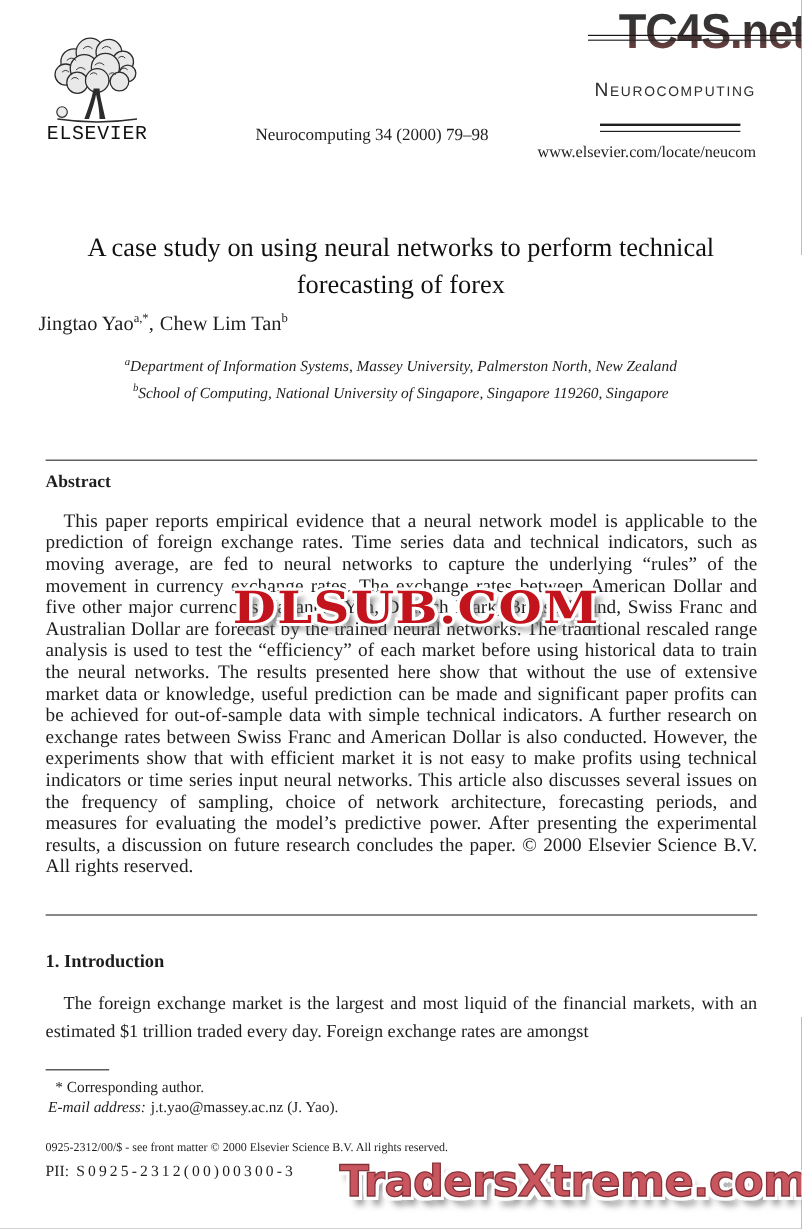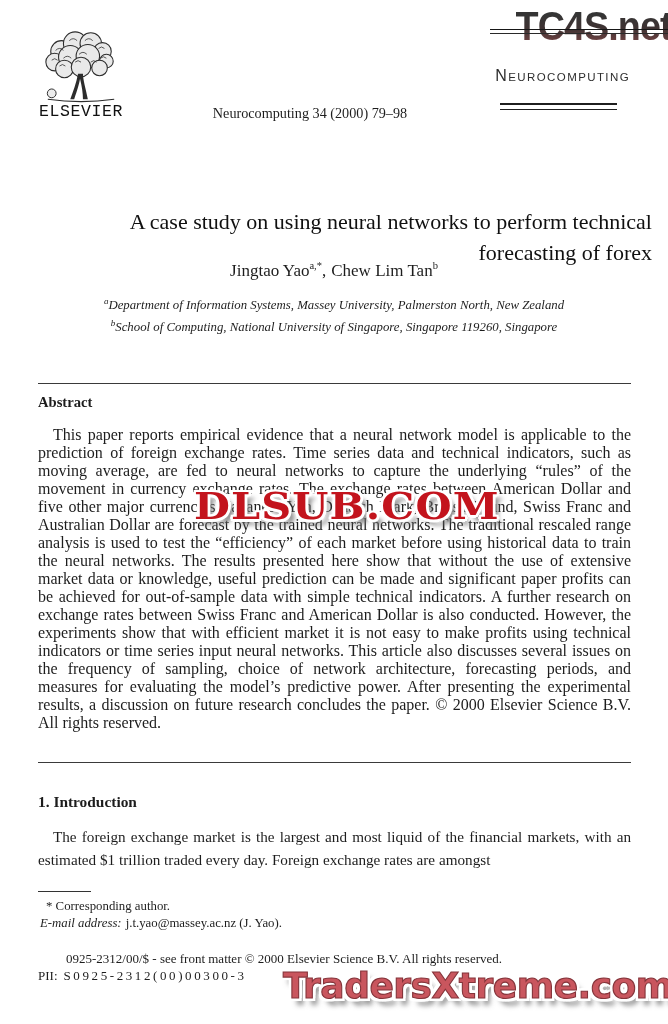--- a/index.html
+++ b/index.html
@@ -47,21 +47,21 @@
     -webkit-text-stroke:1.1px #84343a;
     text-shadow:
       -3px -3px 0 #fff, 3px -3px 0 #fff, -3px 3px 0 #fff, 3px 3px 0 #fff,
       0 -3px 0 #fff, 0 3px 0 #fff, -3px 0 0 #fff, 3px 0 0 #fff,
       5px 7px 5px rgba(120,120,120,.8);
   }
 
   
   .title{left:32px; top:190px; width:604px; text-align:center;
     font-size:22px; line-height:31px; color:#101010;}
-  .authors{left:32px; top:260px; width:604px; text-align:center; font-size:17px;}
+  .authors{left:32px; top:260px; width:604px; font-size:17px;}
   .authors sup{font-size:10.5px;}
   .author-sep{margin-right:5px;}
   .affiliations{left:32px; top:293px; width:604px; text-align:center;
     font-style:italic; font-size:12.8px; line-height:17.5px;}
   .affiliations sup{font-size:9px;}
   .received{left:32px; top:336px; width:604px; text-align:center; font-size:13.4px;}
 
   .rule{left:38px; width:593px; border-top:1.6px solid #3a3a3a; height:0;}
   .rule-abstract{top:383px;}
   .rule-keywords{top:762px;}
@@ -75,21 +75,21 @@
   .intro-head{left:38px; top:793px; font-size:15.4px; font-weight:bold;}
   .intro-body{left:38px; top:826px; width:593px; font-size:15.2px;
     line-height:22.5px; text-align:justify; text-indent:15px; margin:0;}
 
   
   .fn-rule{left:38px; top:891px; width:53px; border-top:1.2px solid #333; height:0;}
   .fn-corresponding{left:46px; top:899px; font-size:12.8px;}
   .fn-email{left:40px; top:916px; font-size:12.8px;}
   .fn-email .email-label{font-style:italic;}
   .fn-email .email-value{margin-left:4px;}
-  .issn-line{left:38px; top:951px; font-size:13px;margin-left:28px;}
+  .issn-line{left:38px; top:951px; font-size:10px;}
   .pii-line{left:38px; top:968px; font-size:13px;}
   .pii-line .pii-code{letter-spacing:2.6px; margin-left:6px;}
 </style>
 </head>
 <body>
 
 <div class="page">
 
   <svg class="abs elsevier-logo-svg" viewBox="0 0 84 74" xmlns="http://www.w3.org/2000/svg">
     <g stroke="#2c2c2c" stroke-width="1.1" fill="#e9e9e9">
@@ -116,22 +116,23 @@
   </svg>
   <div class="abs elsevier-name">ELSEVIER</div>
 
   <div class="abs journal-ref">Neurocomputing 34 (2000) 79–98</div>
 
   <div class="abs wm-top">TC4S.net</div>
   <div class="abs tc4s-strike"></div>
 
   <div class="abs neuro-logo">NEUROCOMPUTING</div>
   <div class="abs double-rule"></div>
+  <div class="abs website">www.elsevier.com/locate/neucom</div>
 
-  <h1 class="abs title" style="font-weight:normal;margin:16px;text-align:right;">A case study on using neural networks to perform technical forecasting of forex</h1>
+  <h1 class="abs title" style="font-weight:normal;margin:0;">A case study on using neural networks to perform technical forecasting of forex</h1>
 
   <div class="abs authors">
     <span><span>Jingtao Yao</span><sup>a,*</sup></span><span class="author-sep">,</span><span><span>Chew Lim Tan</span><sup>b</sup></span>
   </div>
 
   <div class="abs affiliations">
     <div><sup>a</sup><span>Department of Information Systems, Massey University, Palmerston North, New Zealand</span></div>
     <div><sup>b</sup><span>School of Computing, National University of Singapore, Singapore 119260, Singapore</span></div>
   </div>
 

